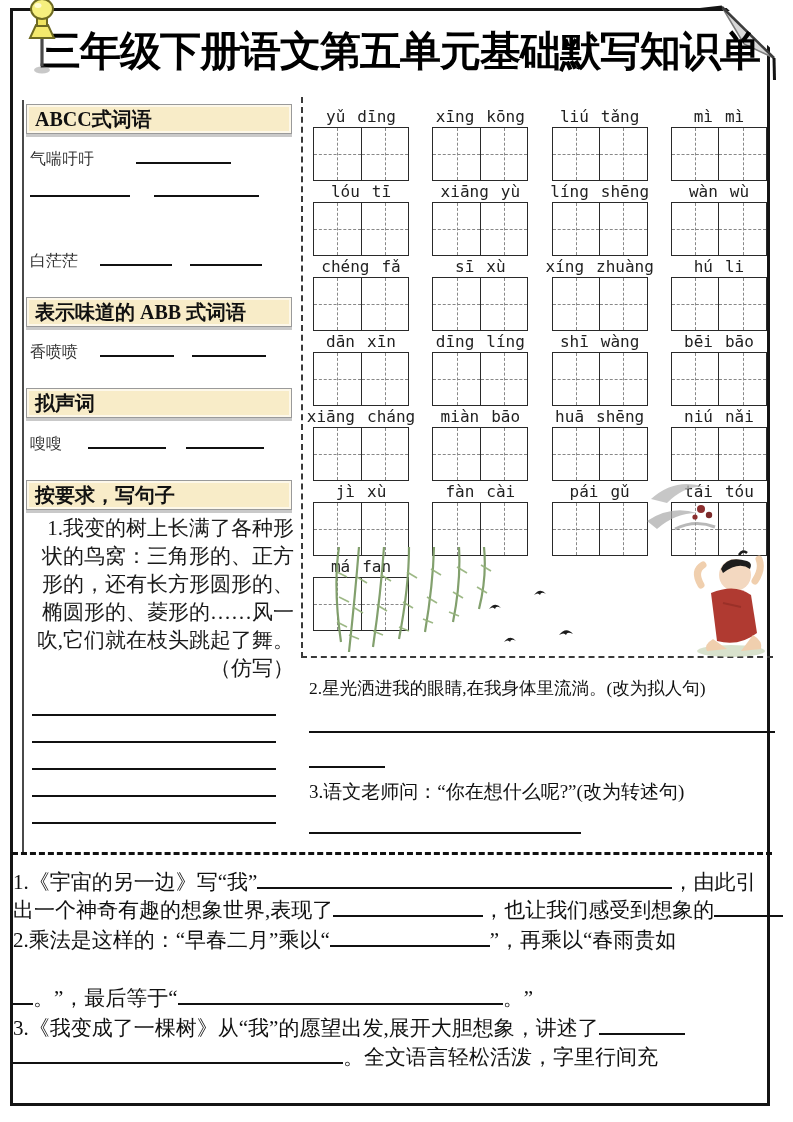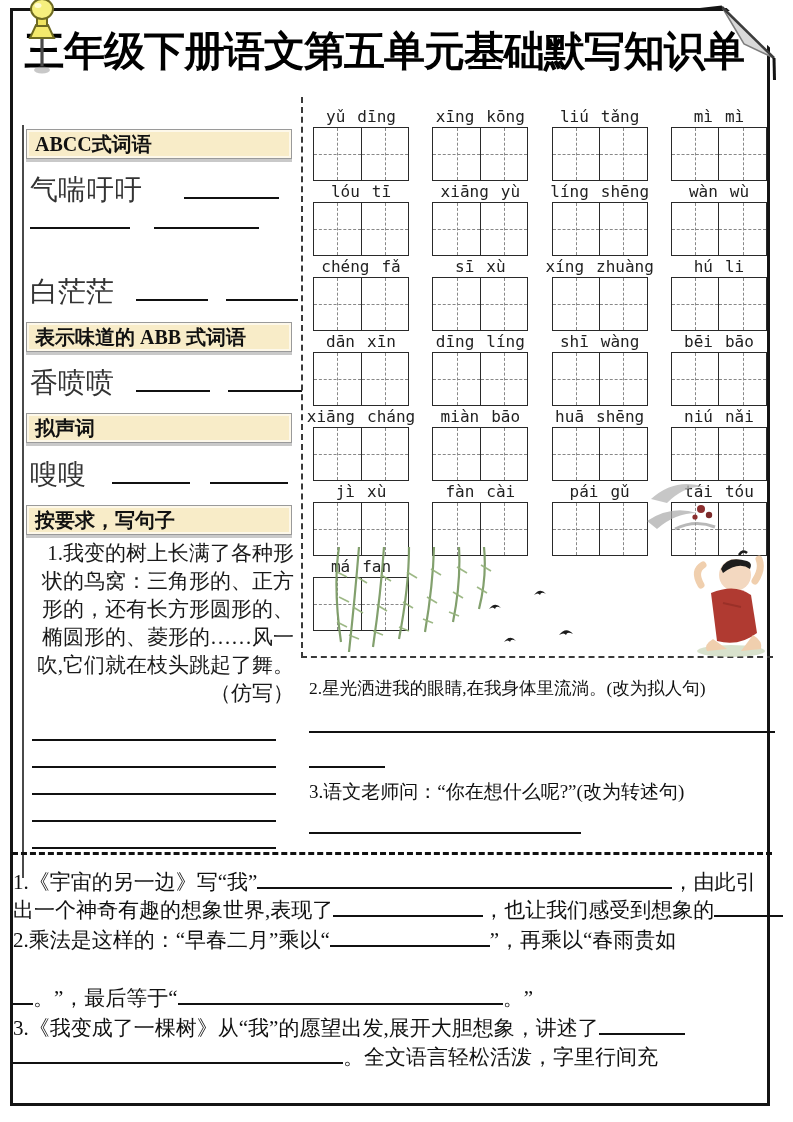--- a/index.html
+++ b/index.html
@@ -1,30 +1,30 @@
 <!DOCTYPE html>
 <html><head>
 <meta charset="utf-8">
 <style>
   html,body{margin:0;padding:0;background:#fff;}
   .canvas{position:relative;width:793px;height:1122px;background:#fff;overflow:hidden;
           font-family:"Liberation Serif",serif;color:#111;}
   .frame{position:absolute;left:10px;top:8px;width:760px;height:1098px;border:3px solid #141414;box-sizing:border-box;}
   .fold{position:absolute;left:698px;top:0;width:90px;height:80px;}
   .pin{position:absolute;left:20px;top:-2px;width:44px;height:86px;z-index:5;}
-  .title{position:absolute;left:24px;top:24px;width:742px;font-family:"Liberation Sans",sans-serif;
+  .title{position:absolute;left:40px;top:24px;width:742px;font-family:"Liberation Sans",sans-serif;
          font-weight:900;font-size:41px;letter-spacing:-1px;white-space:nowrap;color:#000;}
 
   
-  .left-col{position:absolute;left:22px;top:100px;width:278px;height:753px;border-left:2px solid #4a4a4a;box-sizing:border-box;margin-top:25px;}
+  .left-col{position:absolute;left:22px;top:100px;width:278px;height:753px;border-left:2px solid #4a4a4a;box-sizing:border-box;}
   .hd{position:absolute;left:2px;width:266px;height:30px;background:#F8ECC8;border:1px solid #9a9a9a;
       box-shadow:0 3px 0 #c9c9c9, inset 0 0 0 2px #fdf8ea;box-sizing:border-box;
       font-weight:bold;font-size:20px;line-height:28px;padding-left:8px;color:#111;}
   .h1{top:4px}.h2{top:106px}.h3{top:197px}.h4{top:288px}.h5{top:380px}
-  .row{position:absolute;left:6px;width:266px;white-space:nowrap;font-size:28px;color:#333;}
+  .row{position:absolute;left:6px;width:266px;white-space:nowrap;font-size:16px;color:#333;}
   .r1a{top:46px}.r1b{top:79px}.r2a{top:148px}.r2b{top:181px}
   .r3a{top:239px}.r3b{top:272px}.r4a{top:331px}.r4b{top:364px}
   .bl{display:inline-block;height:16px;border-bottom:2px solid #111;vertical-align:baseline;}
   .para{position:absolute;left:6px;top:414px;width:264px;font-size:21px;line-height:28px;color:#1a1a1a;text-align:right;}
   .ansline{position:absolute;left:8px;width:244px;border-top:2px solid #111;}
   .a1{top:614px}.a2{top:641px}.a3{top:668px}.a4{top:695px}.a5{top:722px}
 
   
   .panel{position:absolute;left:301px;top:97px;width:472px;height:561px;
          border-left:2px dashed #3a3a3a;border-bottom:2px dashed #3a3a3a;box-sizing:border-box;}

